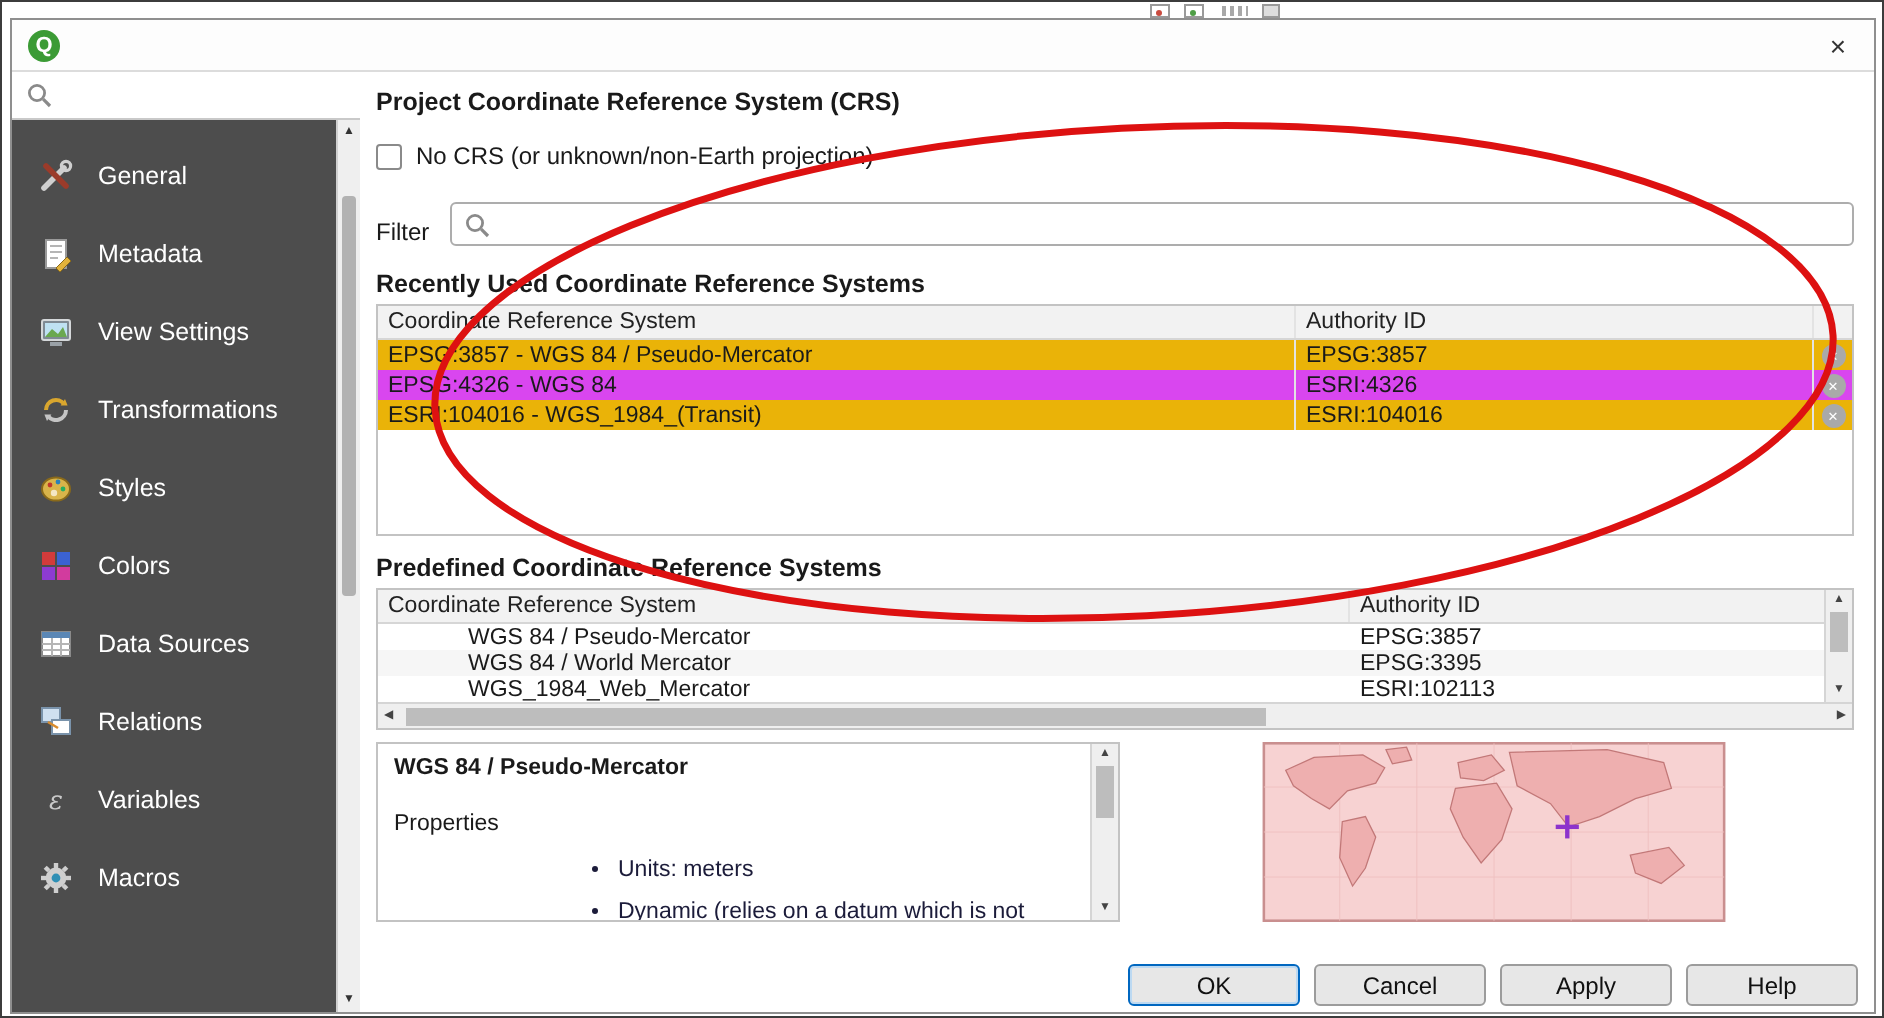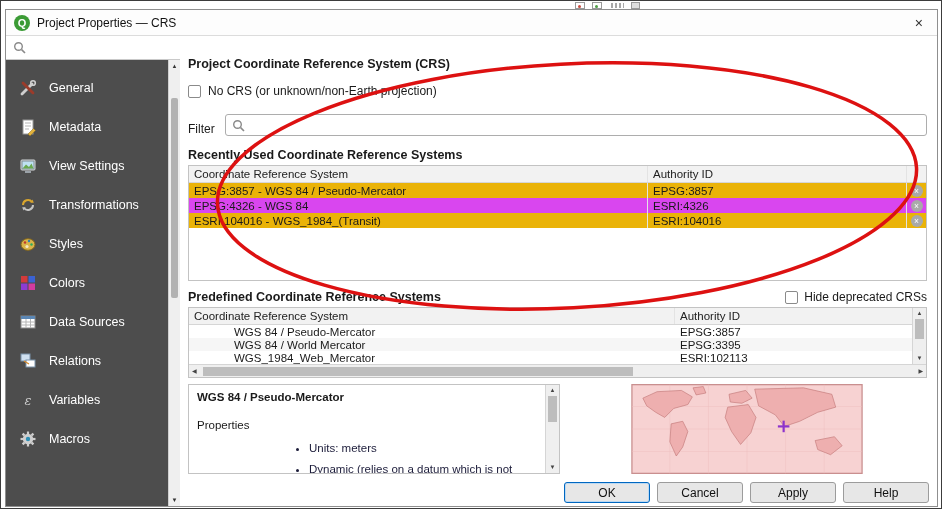--- a/index.html
+++ b/index.html
@@ -33,21 +33,21 @@
   .sitem.sel{background:#686868;}
   .sicon{width:20px;height:20px;flex:none;display:flex;align-items:center;justify-content:center;}
   .sscroll{position:absolute;top:24px;right:0;bottom:0;width:12px;background:#efefef;border-left:1px solid #d0d0d0;}
   .sscroll .arr{position:absolute;left:0;right:0;text-align:center;font-size:6px;color:#333;line-height:10px;}
   .sscroll .up{top:1px;}
   .sscroll .dn{bottom:1px;}
   .sthumb{position:absolute;left:2px;right:2px;top:38px;height:200px;background:#b2b2b2;border-radius:2px;}
 
   
   .main{flex:1;position:relative;padding:6px 10px 0 8px;background:#fff;overflow:hidden;}
-  .mtitle{font-weight:bold;font-size:12.5px;margin-top:15px;}
+  .mtitle{font-weight:bold;font-size:12.5px;margin-top:2px;}
   .chkrow{display:flex;align-items:center;gap:7px;margin-top:13px;font-size:12px;}
   .chk{width:13px;height:13px;background:#fff;border:1px solid #8a8a8a;border-radius:2px;flex:none;}
   .filterrow{display:flex;align-items:flex-end;gap:10px;margin-top:16px;}
   .filterinput{flex:1;height:22px;border:1px solid #adadad;border-radius:3px;display:flex;align-items:center;padding:0 6px;background:#fff;}
   .sectitle{font-weight:bold;font-size:12.5px;margin-top:12px;}
 
   .tbl{border:1px solid #c3c3c3;margin-top:3px;font-size:11.5px;background:#fff;}
   .thead{display:flex;height:17px;align-items:stretch;background:#f2f2f2;border-bottom:1px solid #d6d6d6;color:#222;}
   .thead>div{display:flex;align-items:center;}
   .trow{display:flex;align-items:center;}
@@ -109,21 +109,20 @@
     <span class="a1"></span>
     <span class="a2"></span>
     <span class="a3"></span>
     <span class="a4"></span>
   </div>
 
   <div class="dialog">
 
     <div class="titlebar">
       <span class="qlogo">Q</span>
-      <span class="tbtitle">Project Properties — CRS</span>
       <span class="tclose">×</span>
     </div>
 
     <div class="bodyrow">
 
       <div class="sidecol">
         <div class="searchbox">
           <svg width="13" height="13" viewBox="0 0 13 13">
               <circle cx="5.5" cy="5.5" r="3.8" fill="none" stroke="#8a8a8a" stroke-width="1.4"></circle>
               <line x1="8.6" y1="8.6" x2="12" y2="12" stroke="#8a8a8a" stroke-width="1.6"></line>
@@ -315,24 +314,20 @@
             <div class="c-auth">ESRI:104016</div>
             <div class="c-x">
                 <span class="rm">×</span>
               </div>
           </div>
           <div class="tfill"></div>
         </div>
 
         <div class="prerow">
           <div class="sectitle" style="margin-top:0;">Predefined Coordinate Reference Systems</div>
-          <div class="chkrow">
-            <span class="chk"></span>
-            <span>Hide deprecated CRSs</span>
-          </div>
         </div>
 
         <div class="tbl pre">
           <div class="premain">
             <div class="precontent">
               <div class="thead">
                 <div class="c-name">Coordinate Reference System</div>
                 <div class="c-auth">Authority ID</div>
               </div>
               <div class="trow">

